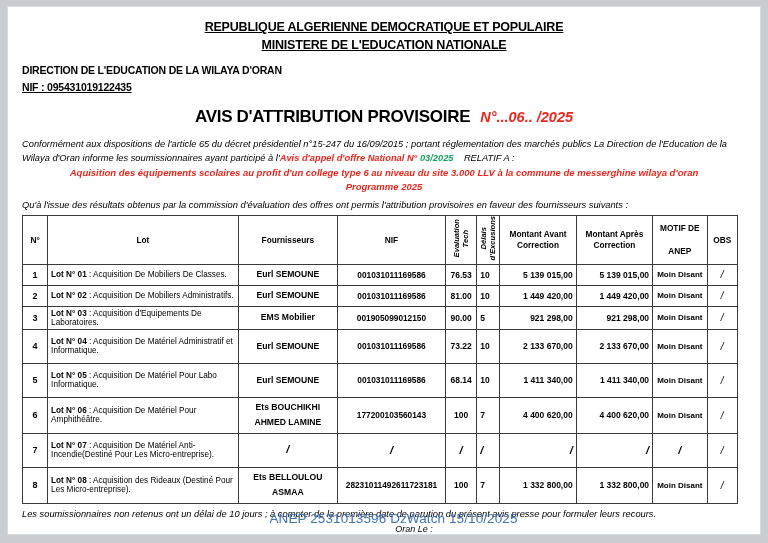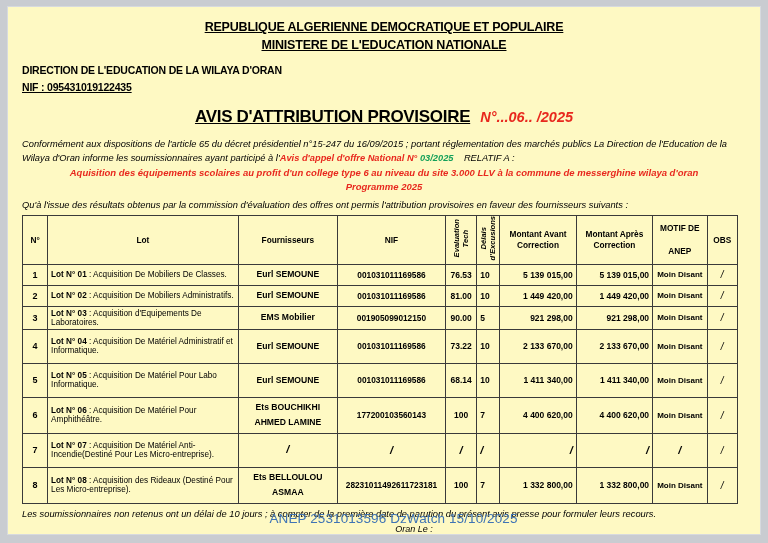--- a/index.html
+++ b/index.html
@@ -11,21 +11,21 @@
     width: 768px;
     height: 543px;
     font-family: "Liberation Sans", sans-serif;
     overflow: hidden;
   }
   #page {
     position: relative;
     width: 754px;
     height: 529px;
     margin: 6px auto 0 auto;
-    background: #fef9c3;
+    background: #ffffff;
     border: 1px solid #d7dade;
     box-sizing: border-box;
     overflow: hidden;
   }
   .inner {
     position: relative;
     padding: 0 14px;
     box-sizing: border-box;
     width: 100%;
   }
@@ -55,21 +55,20 @@
   
   .title-row {
     margin-top: 14px;
     text-align: center;
     white-space: nowrap;
   }
   .title-main {
     font-size: 17px;
     font-weight: bold;
     letter-spacing: -0.3px;
-    text-decoration: underline;
     color: #000;
   }
   .title-num {
     font-size: 14.5px;
     font-weight: bold;
     font-style: italic;
     color: #e8281e;
     margin-left: 10px;
   }
 

